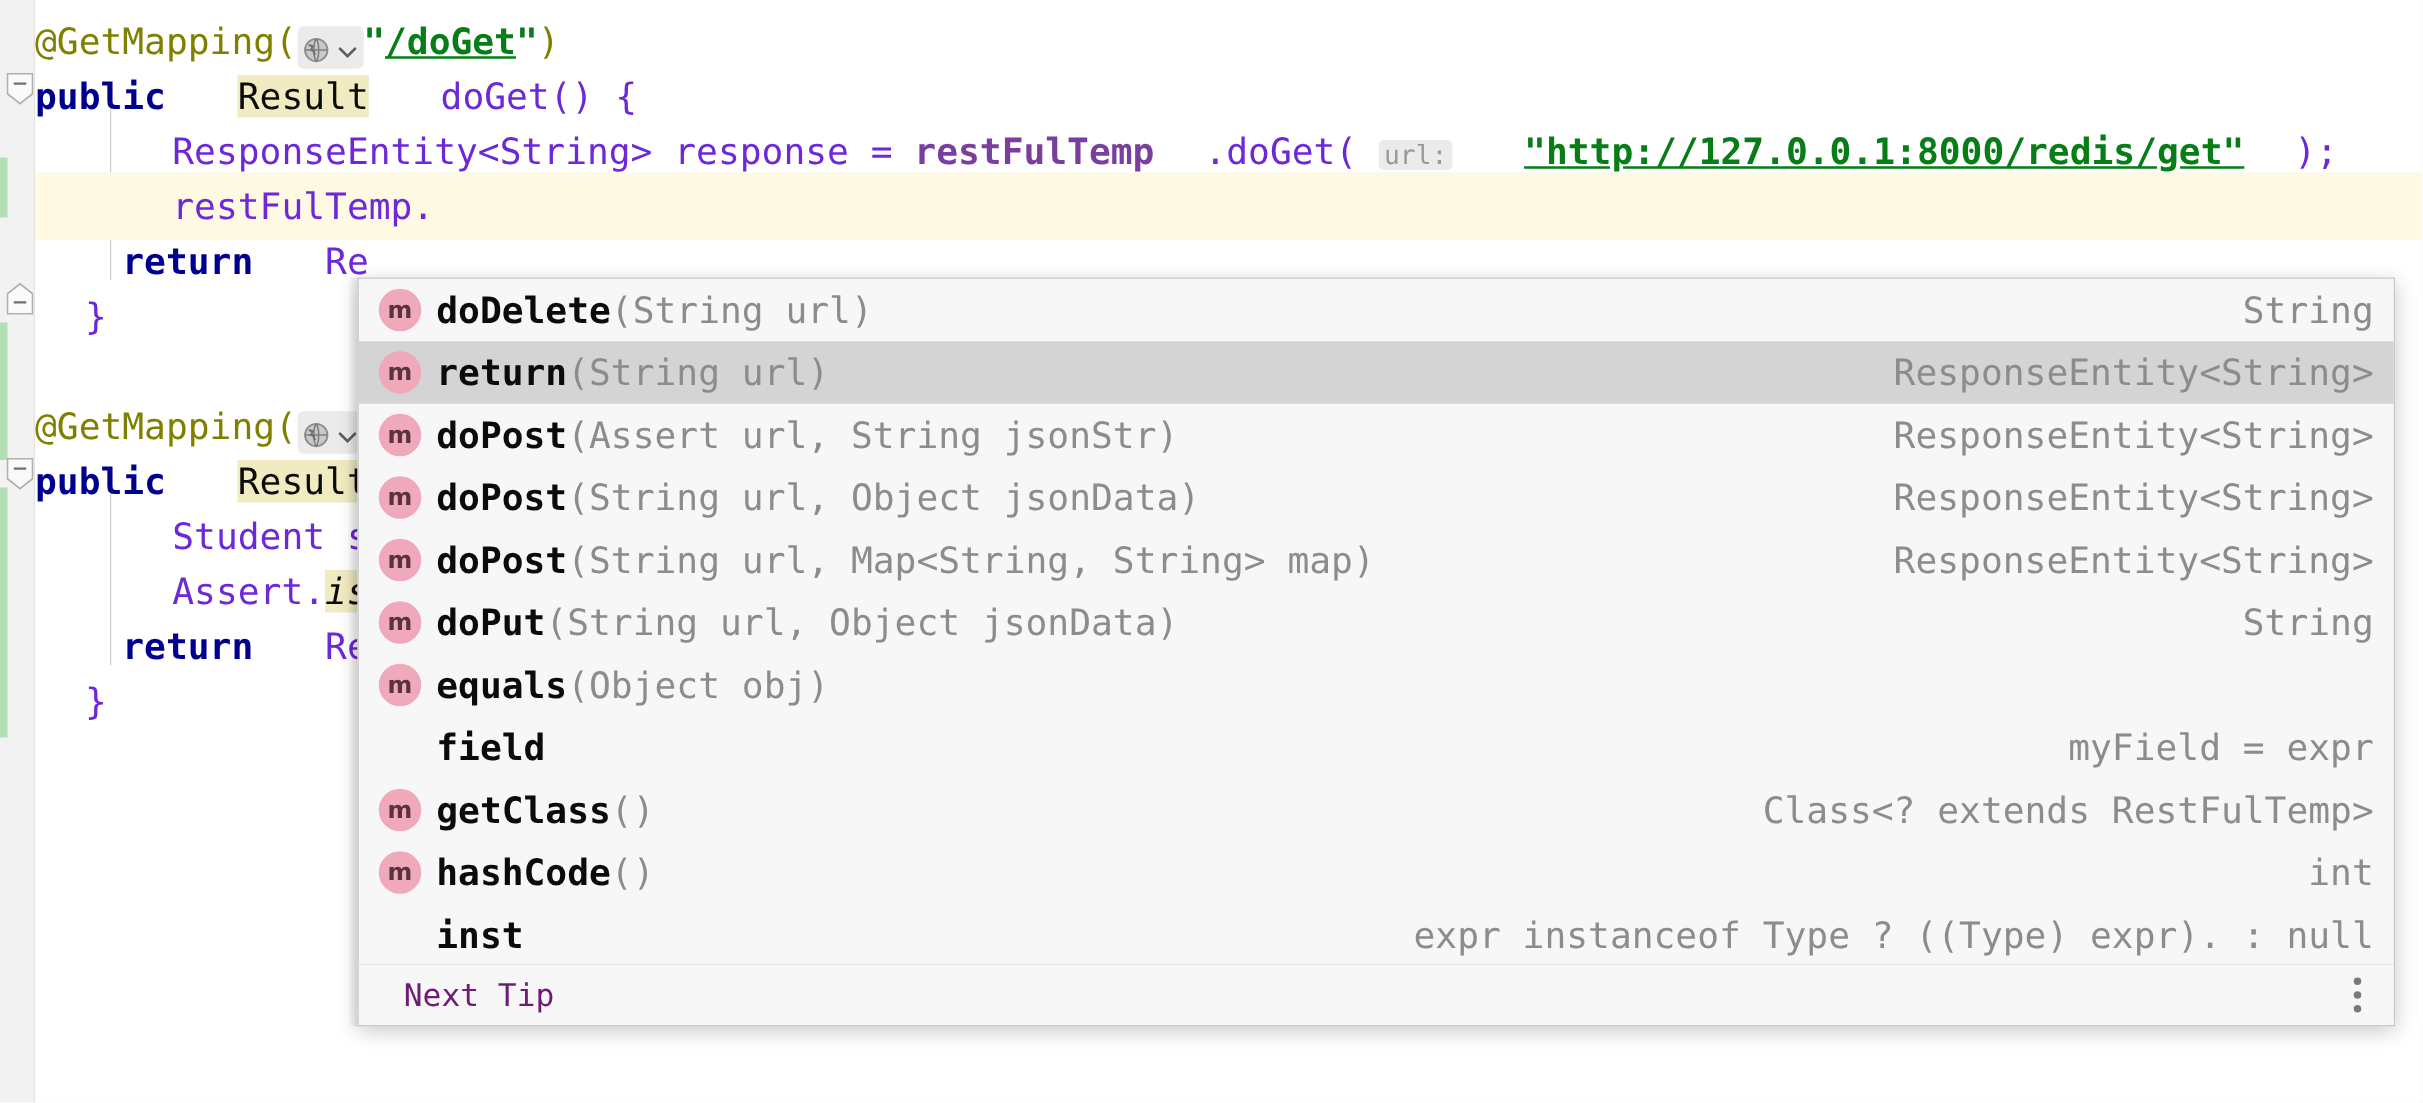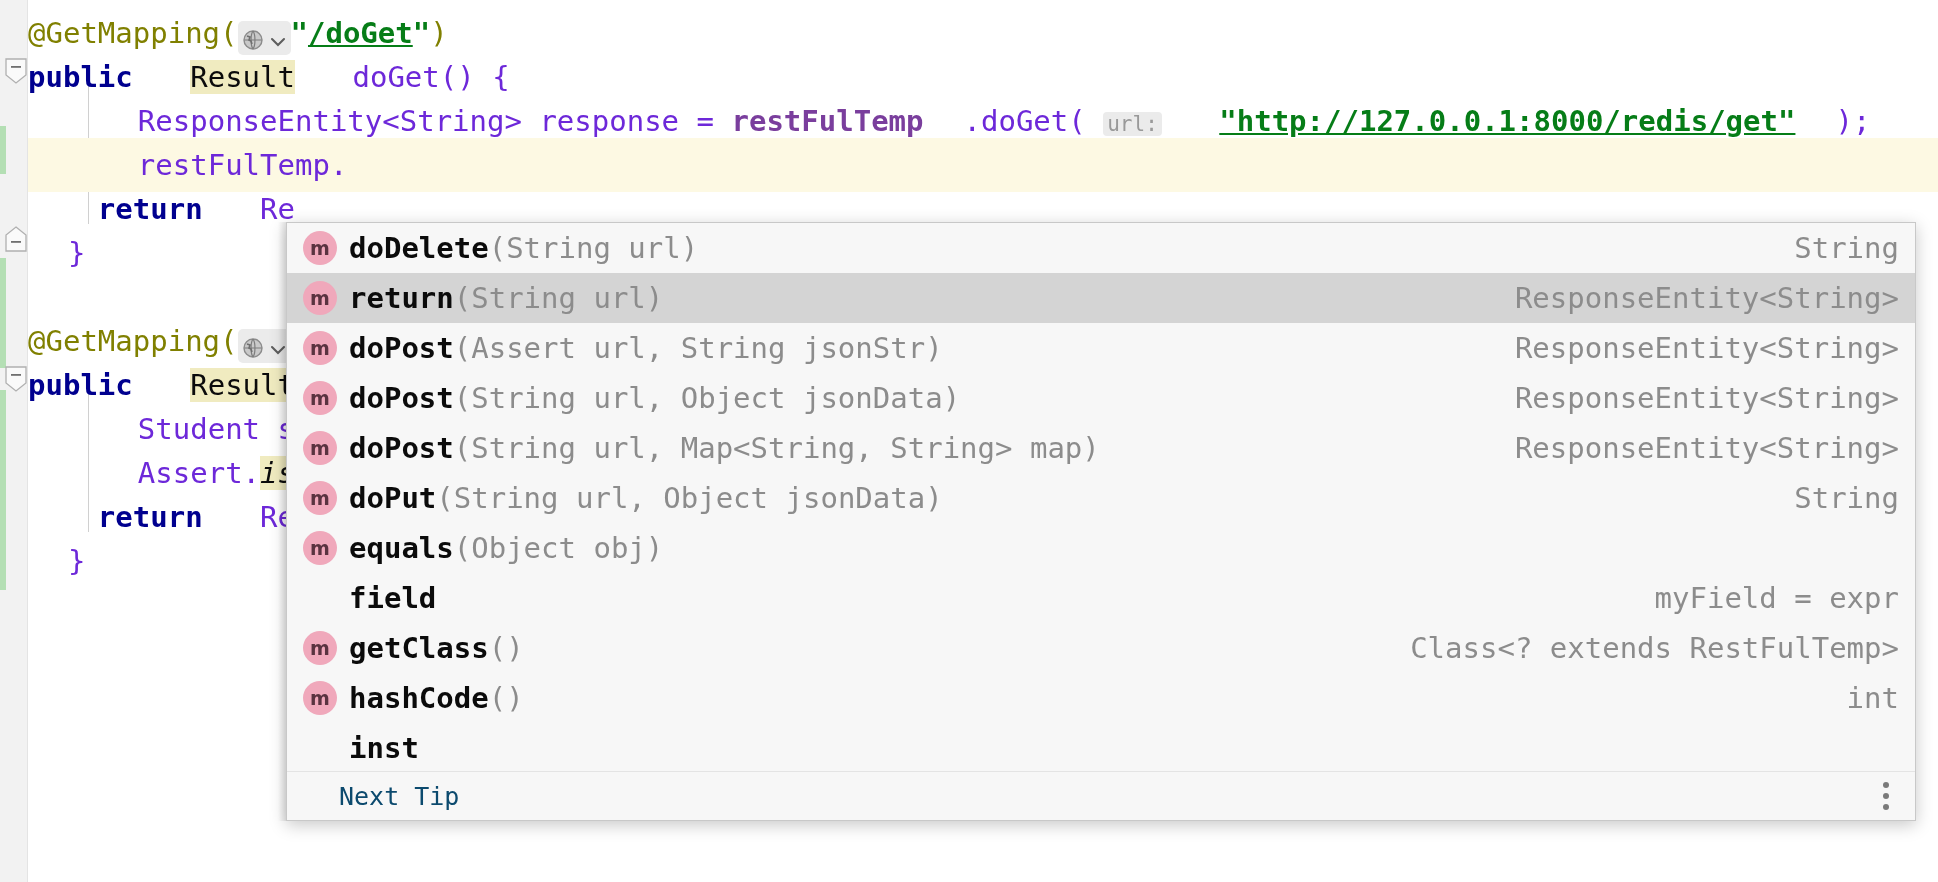--- a/index.html
+++ b/index.html
@@ -101,21 +101,21 @@
 
   .popup-footer {
     position: absolute; left: 0; right: 0; bottom: 0; height: 49px;
     background: #f7f7f7;
     border-top: 1px solid #e4e4e4;
     display: flex; align-items: center;
     padding: 0 14px 0 24px;
     font-size: 25px; color: #8c8c8c;
   }
   .footer-text { white-space: pre; }
-  .footer-link { color: #0c4a6e; margin-left: 28px; cursor: pointer; }
+  .footer-link { color: #701a75; margin-left: 12px; cursor: pointer; }
   .kebab {
     margin-left: auto; width: 30px; height: 40px;
     display:flex; flex-direction: column; align-items:center;
     justify-content:center; gap: 5px; cursor: pointer;
   }
   .kebab i { width: 6px; height: 6px; border-radius: 50%; background: #7a7a7a; display:block; }
 
   
   .popup-lshadow {
     position: absolute; left: 278px; top: 222px; width: 10px; height: 599px;
@@ -180,21 +180,21 @@
         <div class="c-row"><span class="c-icon">m</span><span class="c-name">doDelete</span><span class="c-params">(String url)</span><span class="c-type">String</span></div>
         <div class="c-row sel"><span class="c-icon">m</span><span class="c-name">return</span><span class="c-params">(String url)</span><span class="c-type">ResponseEntity&lt;String&gt;</span></div>
         <div class="c-row"><span class="c-icon">m</span><span class="c-name">doPost</span><span class="c-params">(Assert url, String jsonStr)</span><span class="c-type">ResponseEntity&lt;String&gt;</span></div>
         <div class="c-row"><span class="c-icon">m</span><span class="c-name">doPost</span><span class="c-params">(String url, Object jsonData)</span><span class="c-type">ResponseEntity&lt;String&gt;</span></div>
         <div class="c-row"><span class="c-icon">m</span><span class="c-name">doPost</span><span class="c-params">(String url, Map&lt;String, String&gt; map)</span><span class="c-type">ResponseEntity&lt;String&gt;</span></div>
         <div class="c-row"><span class="c-icon">m</span><span class="c-name">doPut</span><span class="c-params">(String url, Object jsonData)</span><span class="c-type">String</span></div>
         <div class="c-row"><span class="c-icon">m</span><span class="c-name">equals</span><span class="c-params">(Object obj)</span></div>
         <div class="c-row"><span class="c-icon blank"></span><span class="c-name">field</span><span class="c-type">myField = expr</span></div>
         <div class="c-row"><span class="c-icon">m</span><span class="c-name">getClass</span><span class="c-params">()</span><span class="c-type">Class&lt;? extends RestFulTemp&gt;</span></div>
         <div class="c-row"><span class="c-icon">m</span><span class="c-name">hashCode</span><span class="c-params">()</span><span class="c-type">int</span></div>
-        <div class="c-row"><span class="c-icon blank"></span><span class="c-name">inst</span></div>
+        <div class="c-row"><span class="c-icon blank"></span><span class="c-name">inst</span><span class="c-type">expr instanceof Type ? ((Type) expr). : null</span></div>
       </div>
     <div class="popup-footer">
       <span class="footer-link">Next Tip</span>
       <span class="kebab">
         <i></i>
           <i></i>
           <i></i>
       </span>
     </div>
   </div>

